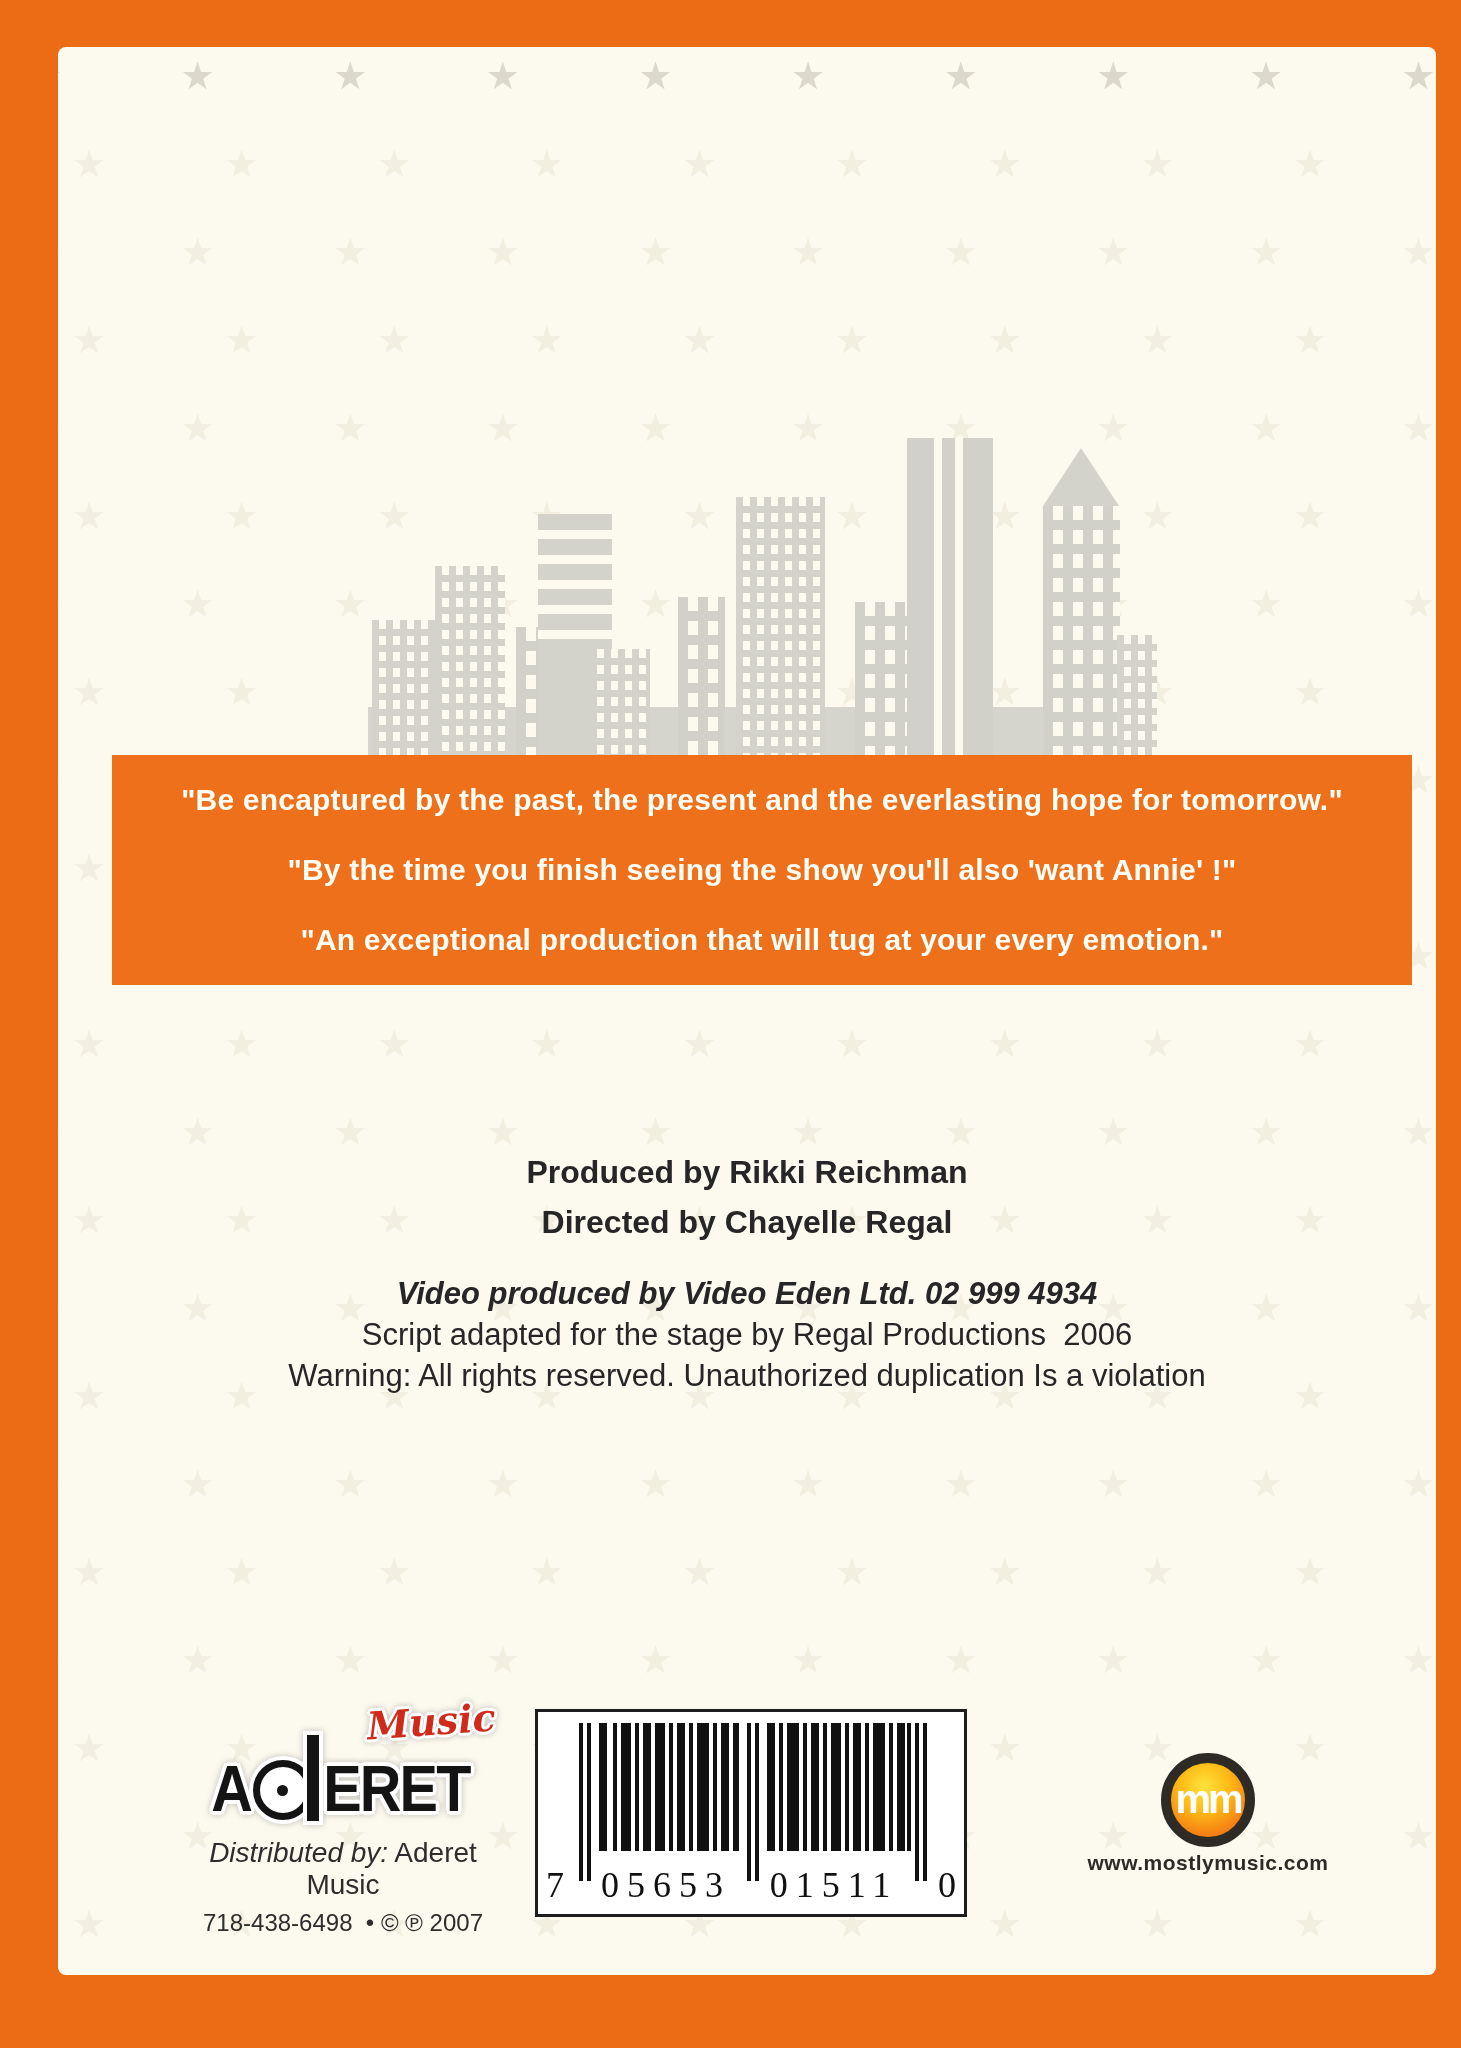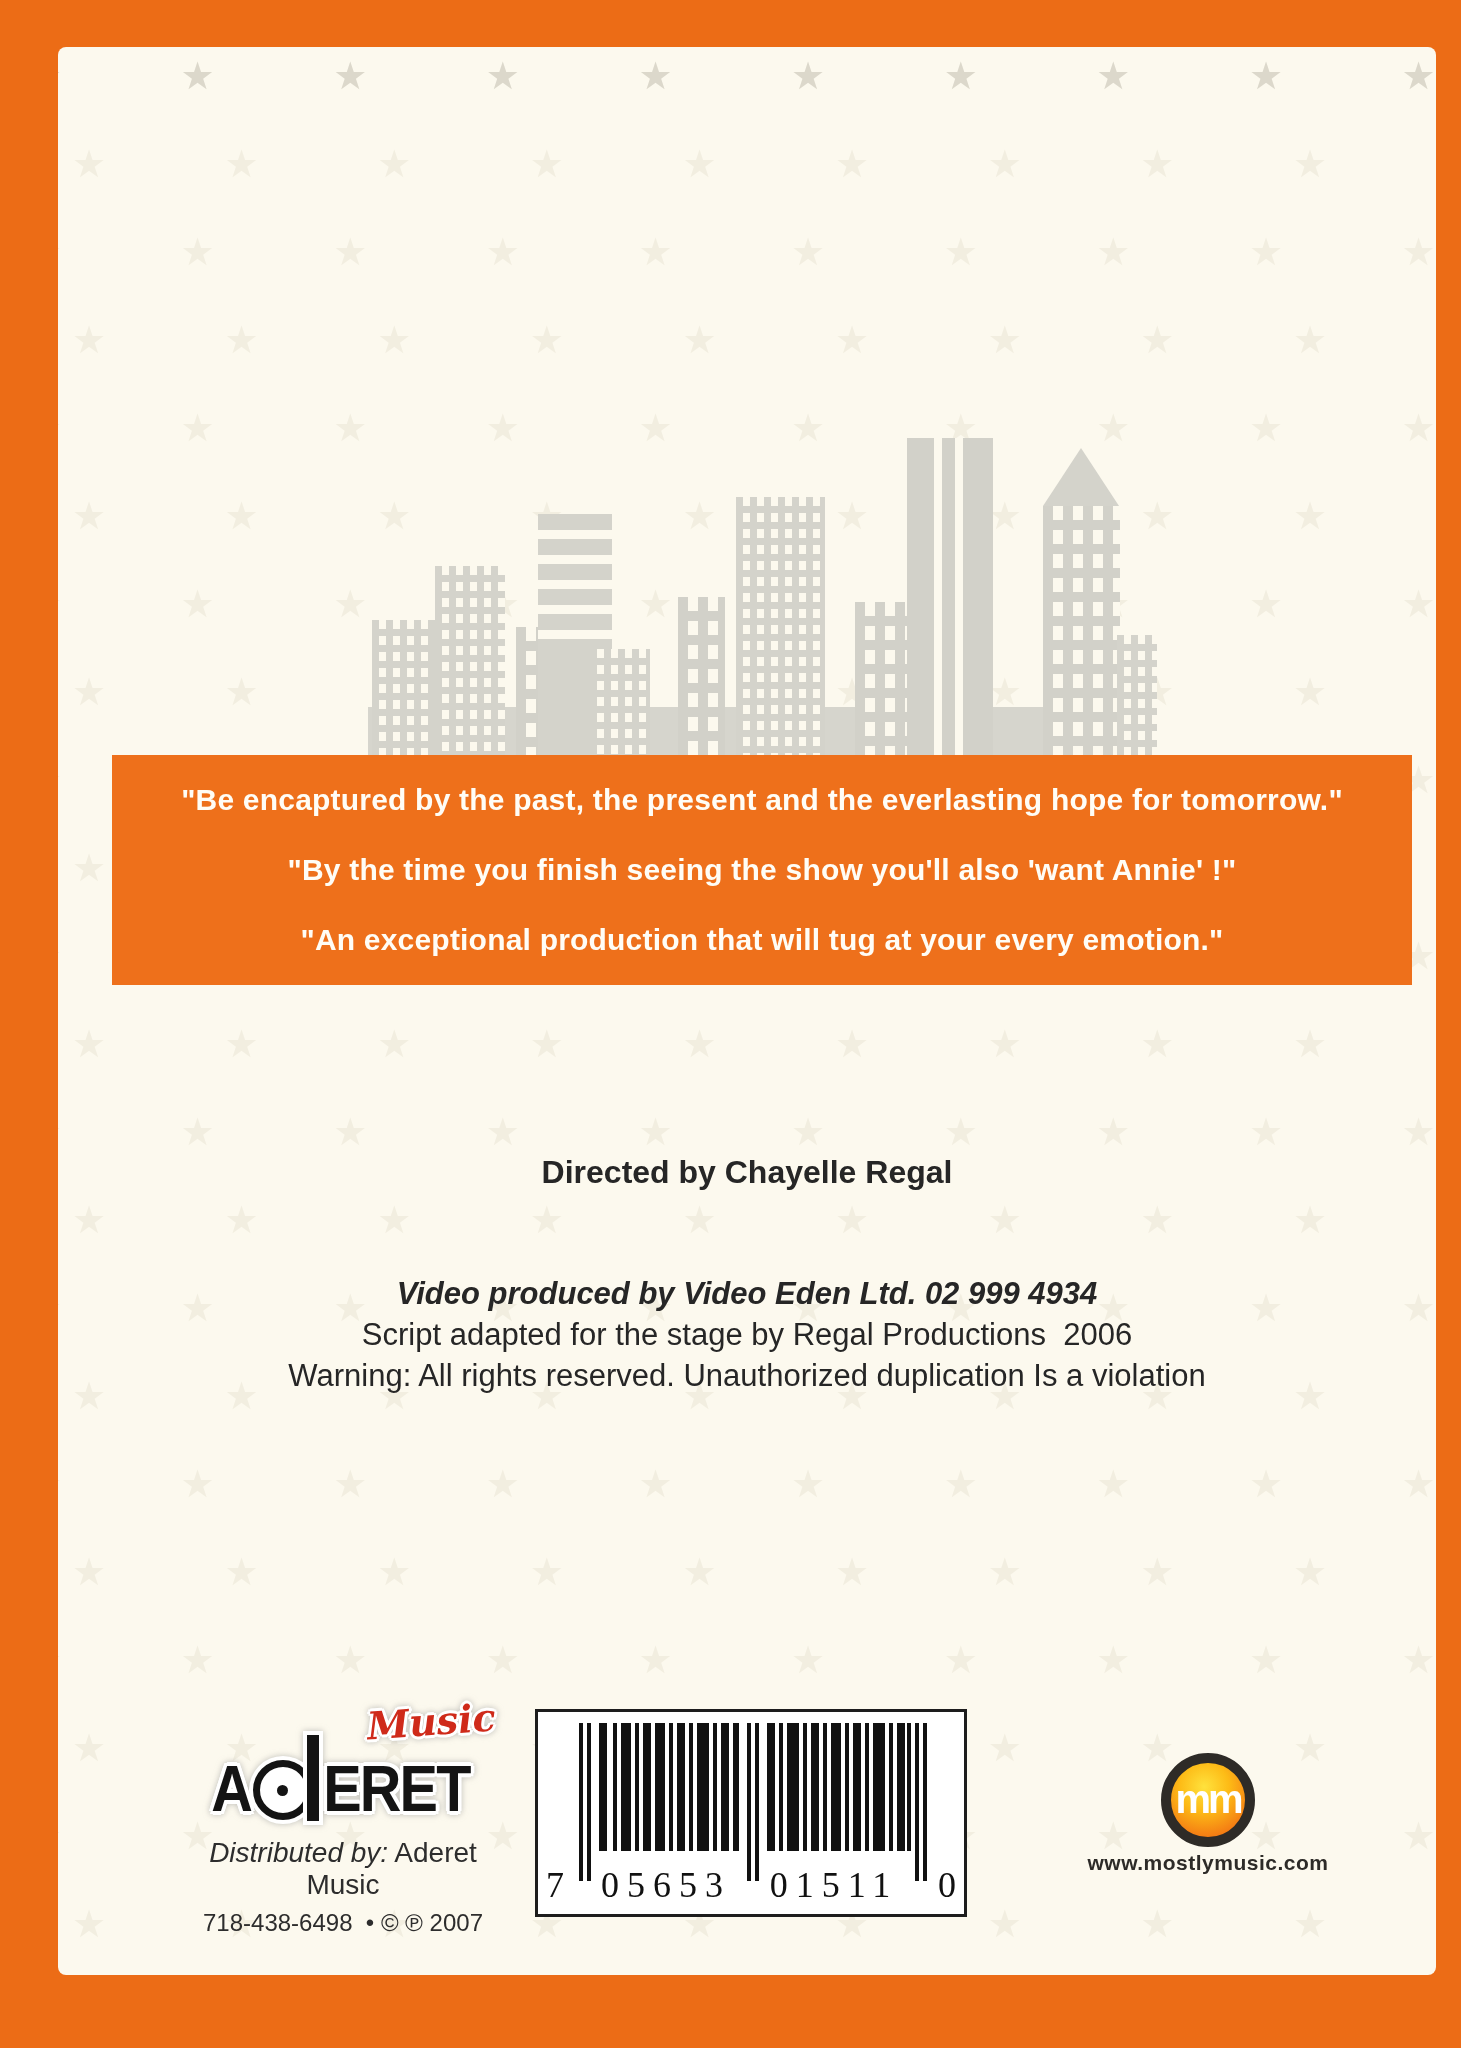--- a/index.html
+++ b/index.html
@@ -163,20 +163,21 @@
     <div class="bld win-s" style="left:759px;width:40px;height:128px;"></div>
   </div>
 
   <div class="banner">
     <p>"Be encaptured by the past, the present and the everlasting hope for tomorrow."</p>
     <p>"By the time you finish seeing the show you'll also 'want Annie' !"</p>
     <p>"An exceptional production that will tug at your every emotion."</p>
   </div>
 
   <div class="center-text credits">
+    <p>Produced by Rikki Reichman</p>
     <p>Directed by Chayelle Regal</p>
   </div>
 
   <div class="center-text legal">
     <p class="bold">Video produced by Video Eden Ltd. 02 999 4934</p>
     <p>Script adapted for the stage by Regal Productions  2006</p>
     <p>Warning: All rights reserved. Unauthorized duplication Is a violation</p>
   </div>
 
 

